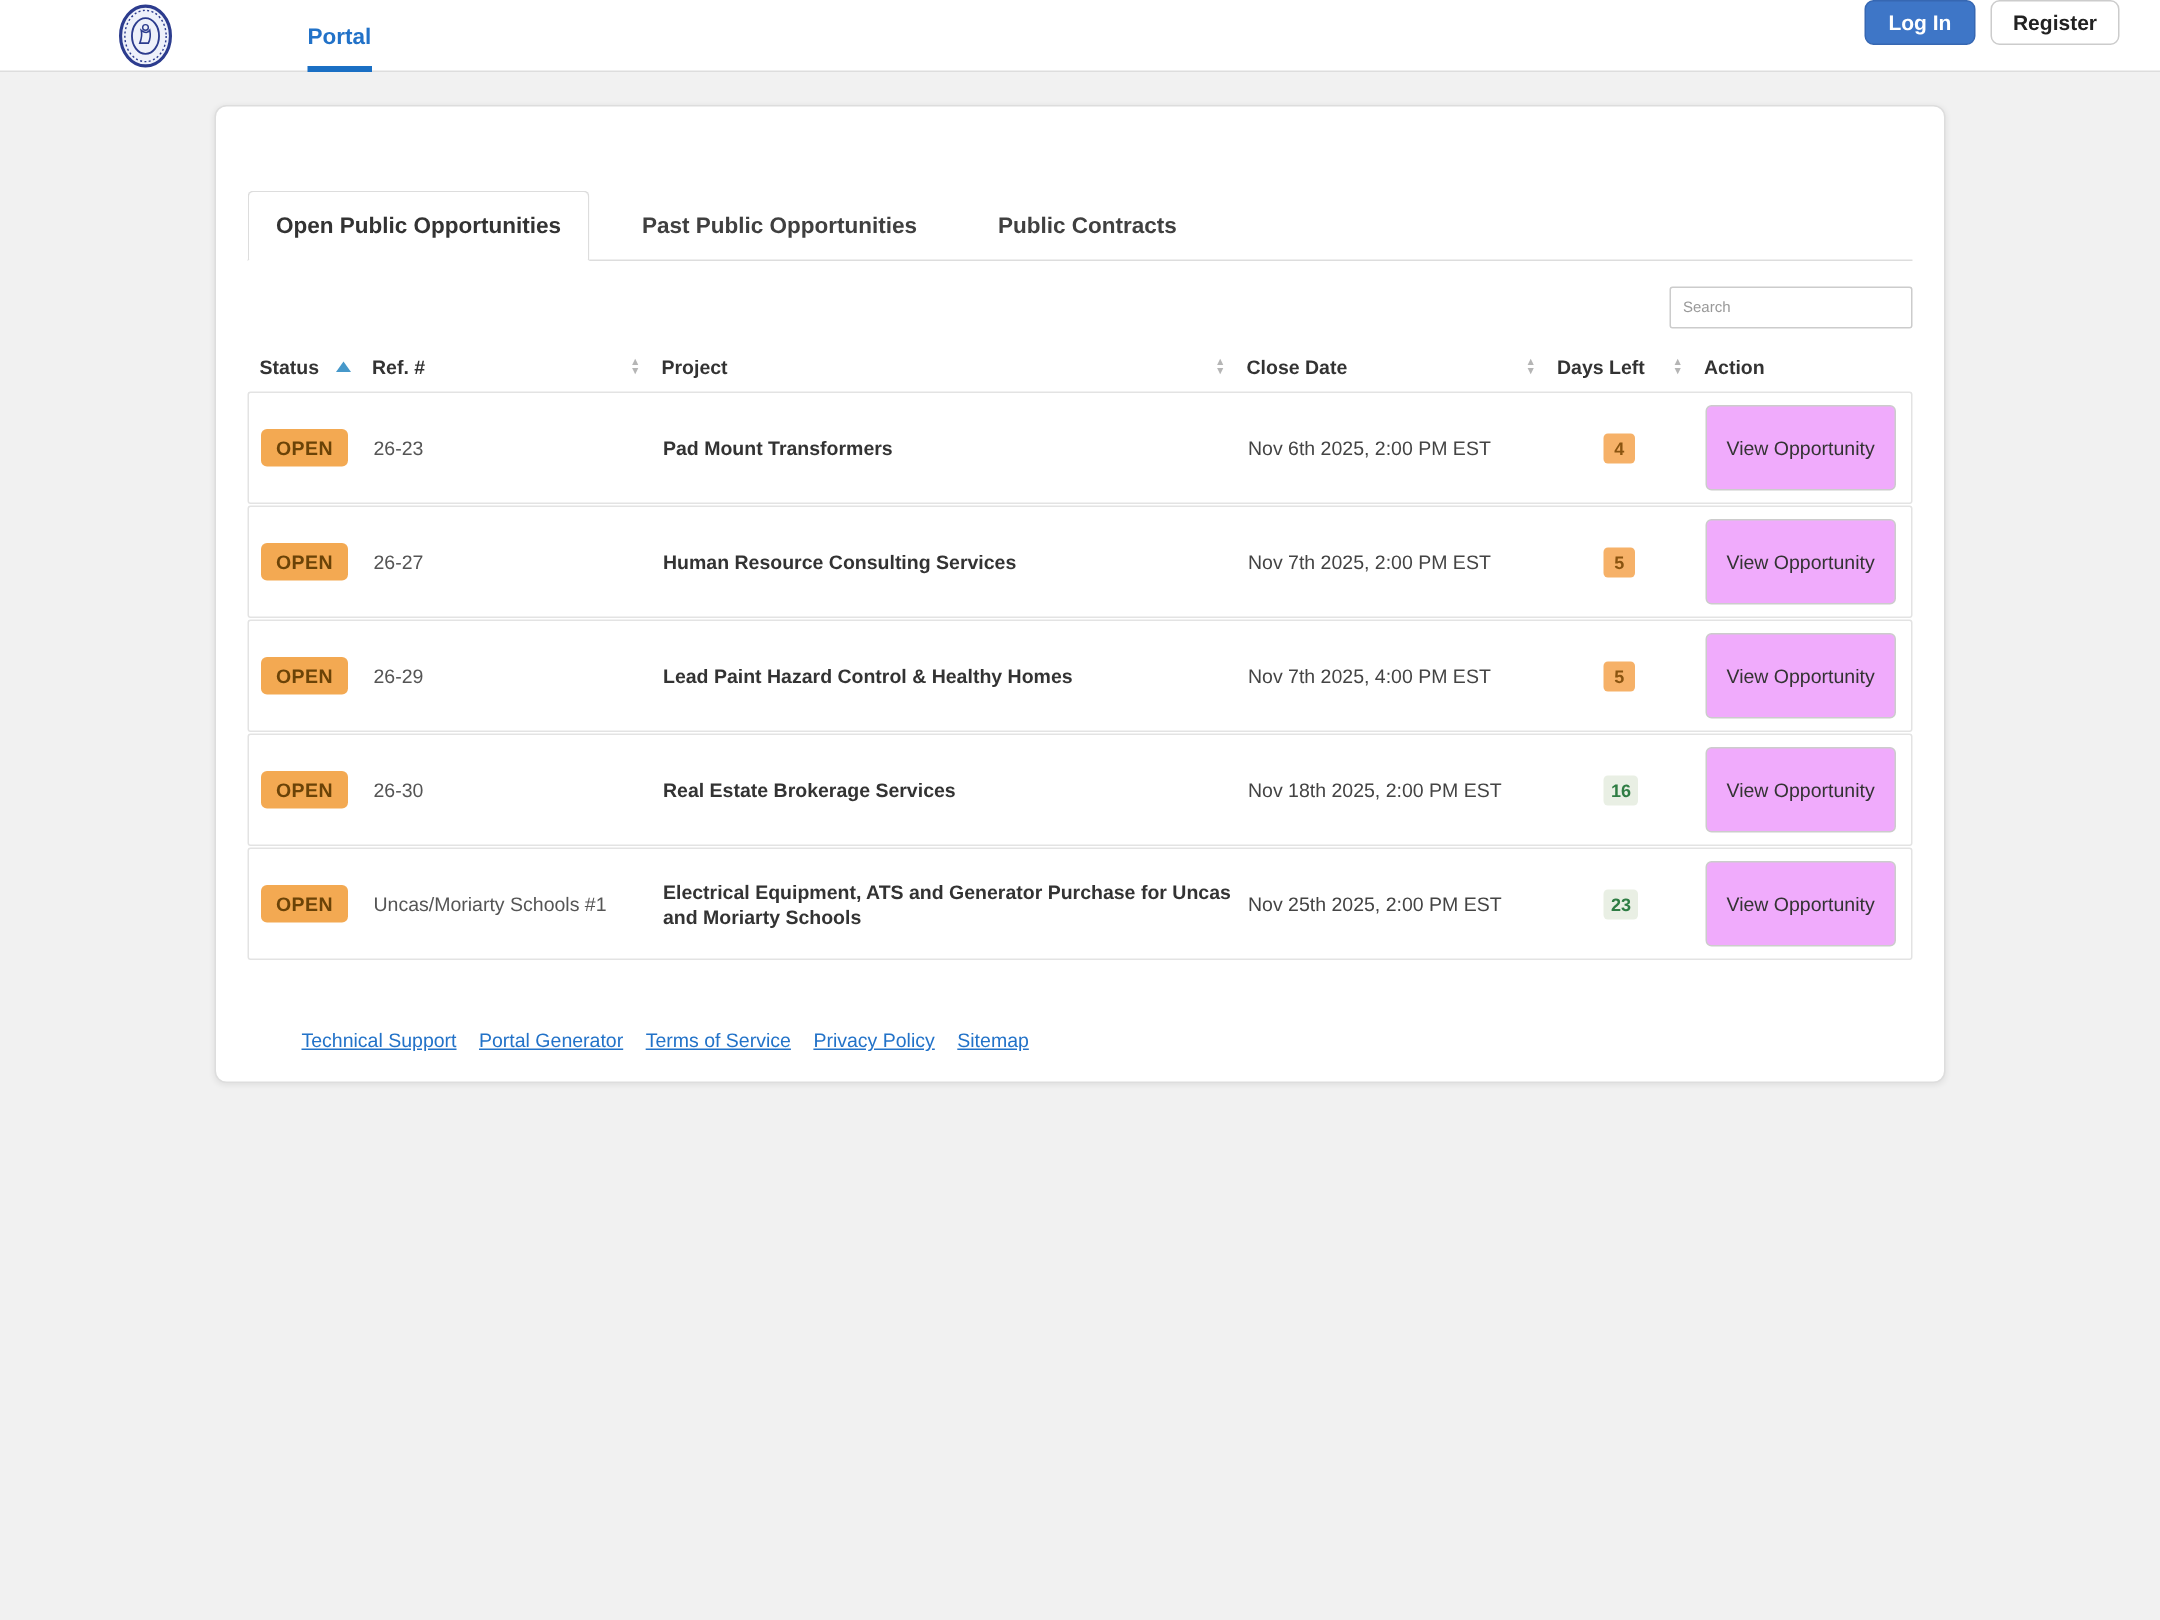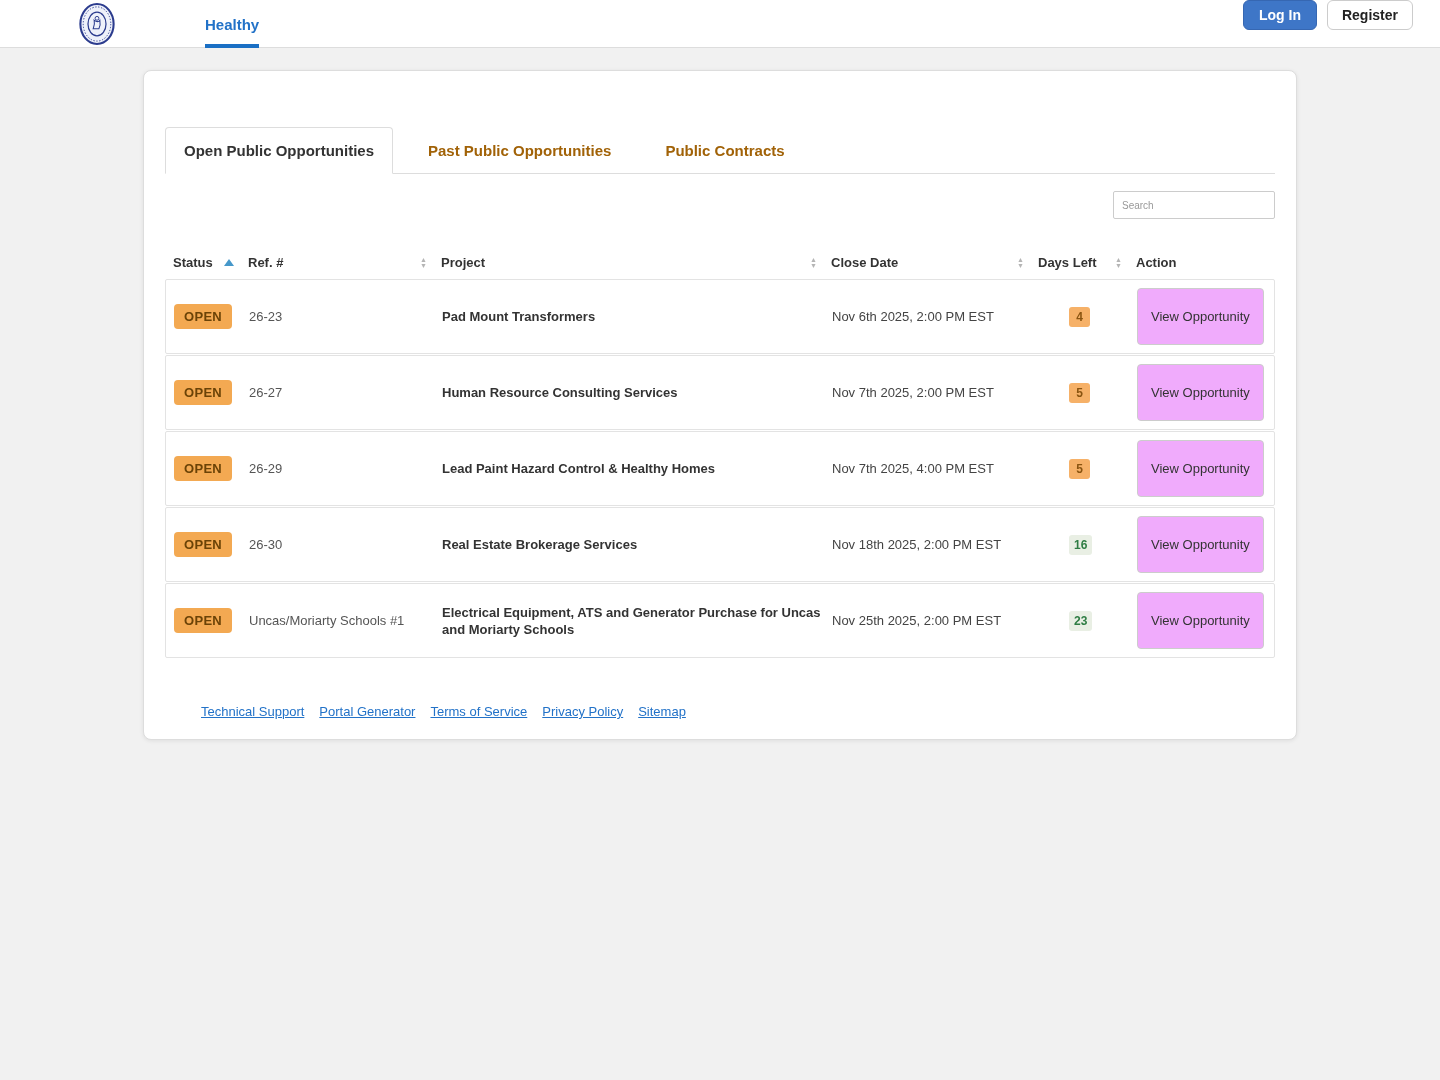--- a/index.html
+++ b/index.html
@@ -97,21 +97,21 @@
   .tabs {
     display: flex;
     margin-top: 33px;
     border-bottom: 1px solid #ddd;
   }
   .tab {
     font-size: 15px;
     font-weight: bold;
     padding: 14px 18px;
     cursor: pointer;
-    color: #a16207;
+    color: #404040;
     background: transparent;
     border: 1px solid transparent;
     margin-bottom: -1px;
     white-space: nowrap;
   }
   .tab.active {
     color: #333;
     background: #fff;
     border: 1px solid #ddd;
     border-bottom: 1px solid #fff;
@@ -136,21 +136,21 @@
     font-family: Liberation Sans, sans-serif;
   }
   .search-input::placeholder { color: #999; }
   
   .grid-cols {
     display: grid;
     grid-template-columns: 75px 193px 390px 207px 98px 1fr;
     align-items: center;
   }
   .t-head {
-    margin-top: 28px;
+    margin-top: 10px;
     padding: 8px 8px;
     font-size: 13px;
     font-weight: bold;
     color: #333;
   }
   .th {
     display: flex;
     align-items: center;
     justify-content: space-between;
     padding-right: 14px;
@@ -239,21 +239,21 @@
   <div class="brand">
     <svg class="seal" width="38" height="44" viewBox="0 0 40 46">
       <ellipse cx="20" cy="23" rx="17.5" ry="21" fill="#eef1fa" stroke="#2c3c8e" stroke-width="2.2"></ellipse>
       <ellipse cx="20" cy="23" rx="14.5" ry="18" fill="none" stroke="#2c3c8e" stroke-width="1" stroke-dasharray="1.4 1.7"></ellipse>
       <ellipse cx="20" cy="23" rx="9.5" ry="12.5" fill="none" stroke="#2c3c8e" stroke-width="1.3"></ellipse>
       <path d="M16 28 q2 -5 1 -9 q4 3 6 0 q1 5 -1 9 z" fill="none" stroke="#2c3c8e" stroke-width="1.1"></path>
       <circle cx="20" cy="17" r="2" fill="none" stroke="#2c3c8e" stroke-width="1"></circle>
     </svg>
   </div>
   <div class="nav-link">
-    <span>Healthy</span>
+    <span>Portal</span>
     <span class="active-bar"></span>
   </div>
   <div class="nav-actions">
     <button class="btn-login">Log In</button>
     <button class="btn-register">Register</button>
   </div>
 </div>
 
 <div class="card">
 

